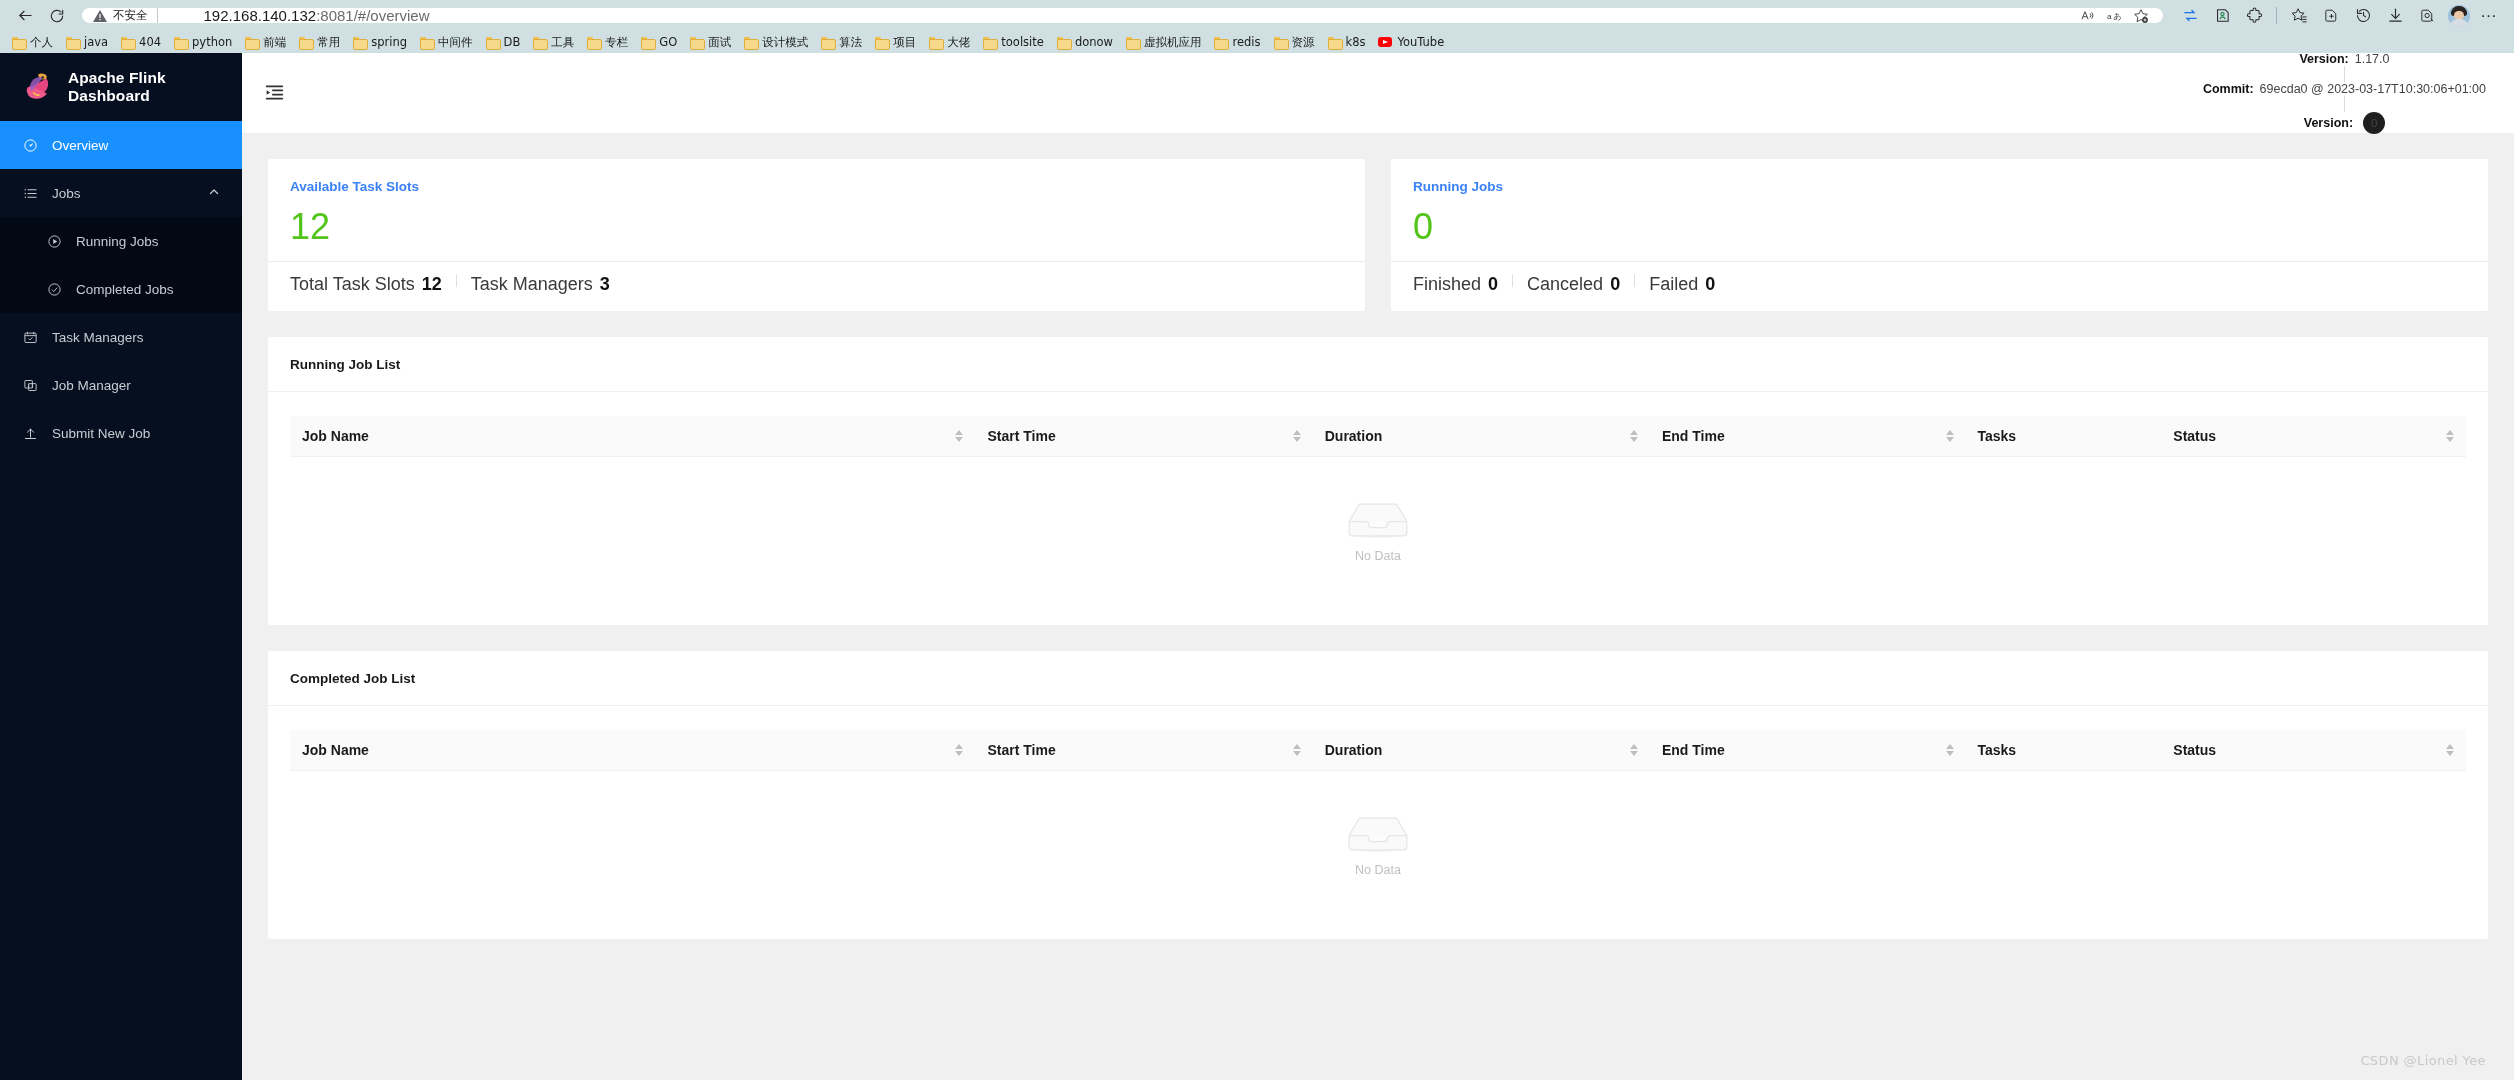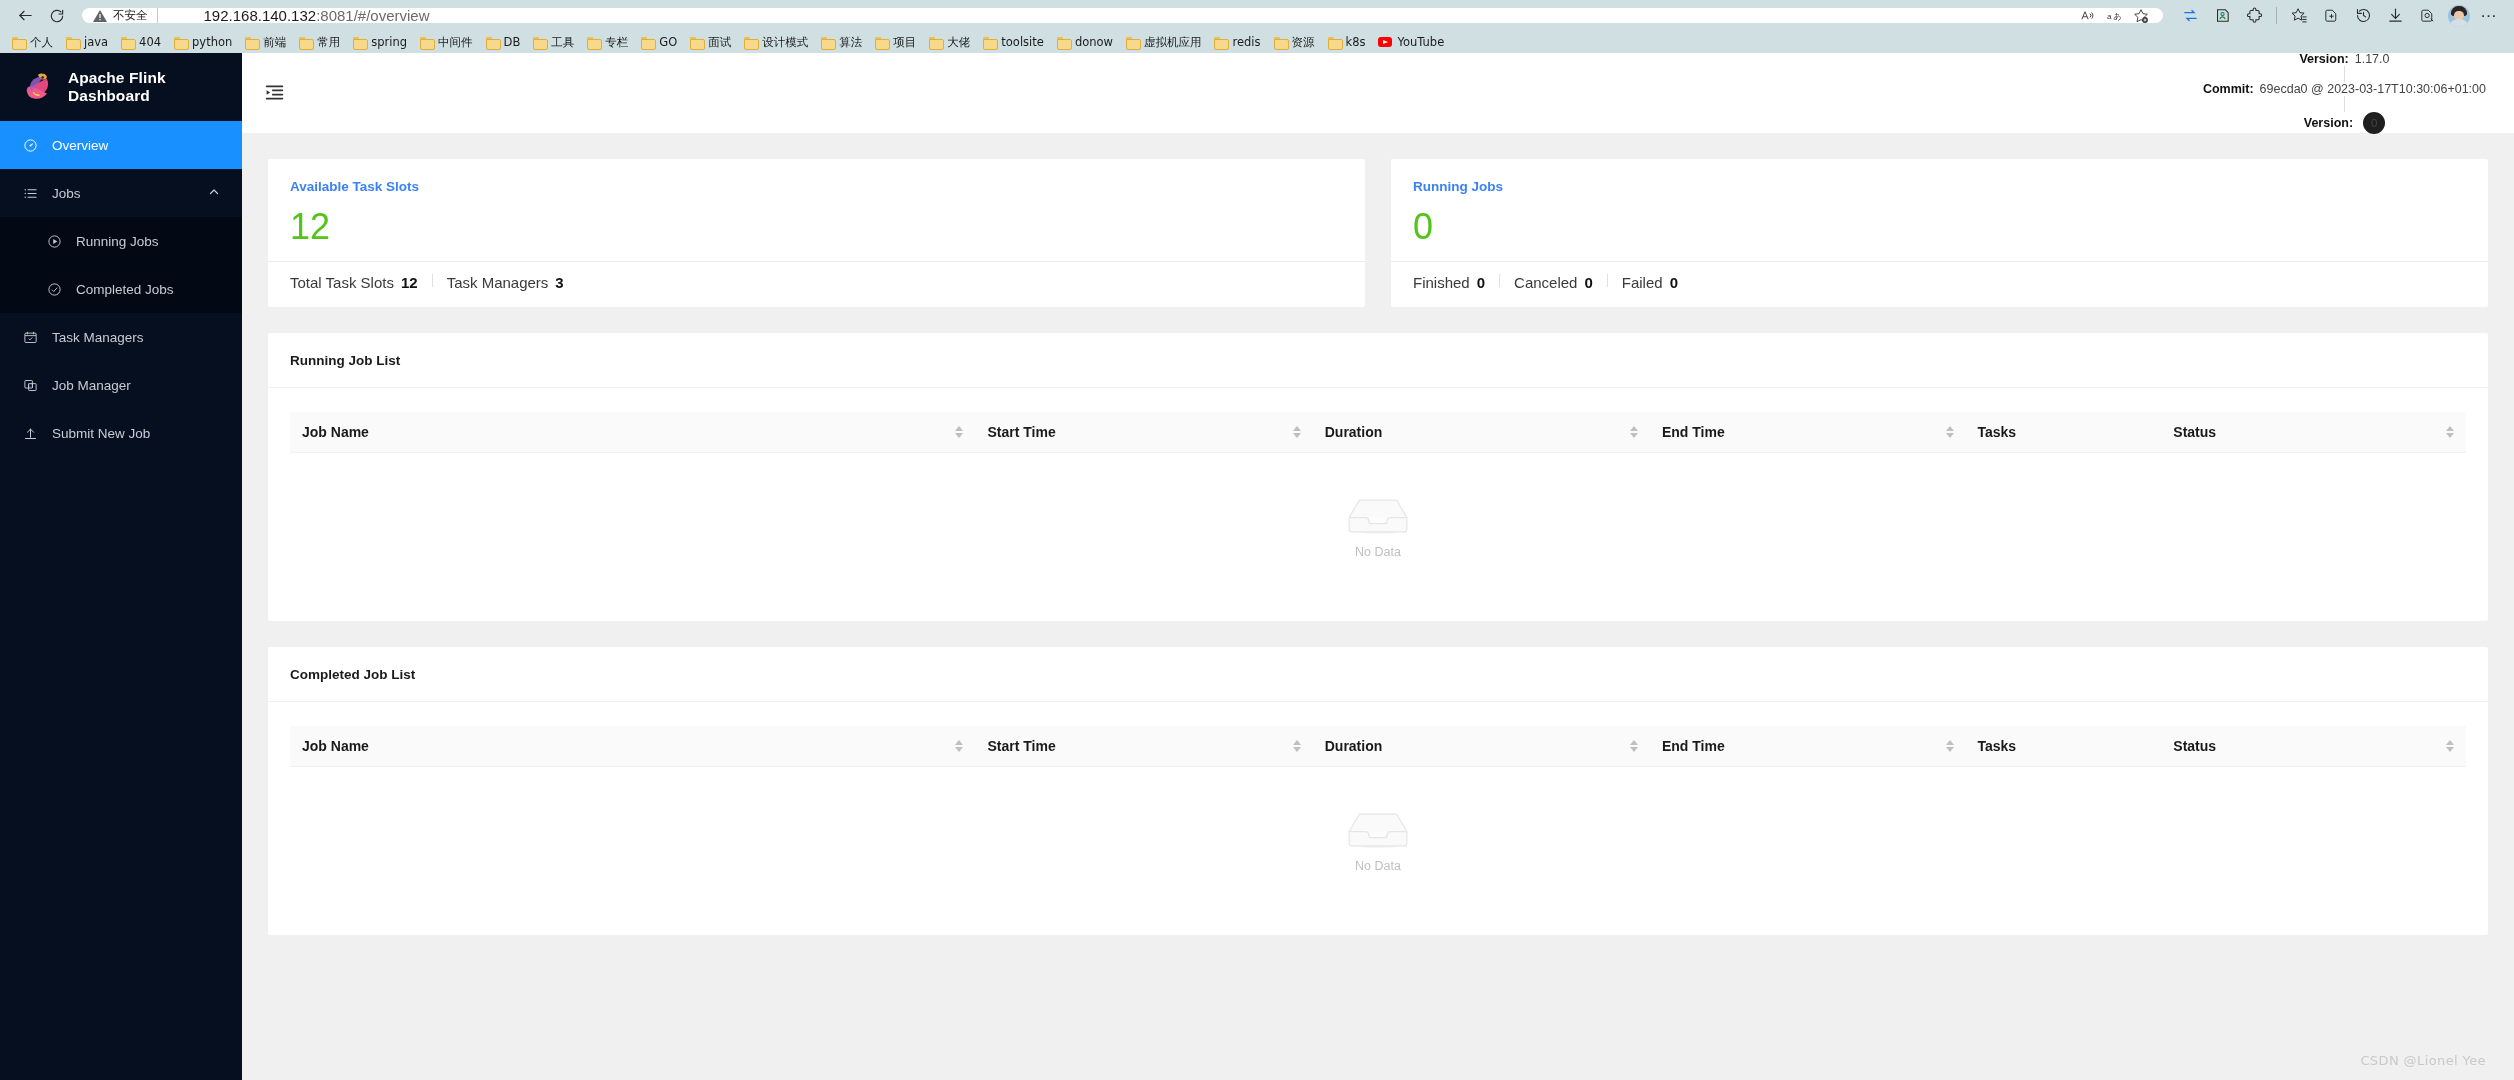--- a/index.html
+++ b/index.html
@@ -195,21 +195,21 @@
   .card-inner { padding: 20px 22px 0 22px; }
   .card-title { font-size: 13.5px; color: #3b82f6; font-weight: bold; }
   .card-big {
     font-size: 36px; color: #52c41a; line-height: 1.15;
     margin-top: 12px; margin-bottom: 14px; font-weight: normal;
   }
   .card-hr { height: 1px; background: #ececec; }
   .card-foot {
     display: flex; align-items: flex-start;
     padding: 12px 22px 16px 22px;
-    font-size: 15px; color: #3a3a3a;
+    font-size: 18px; color: #3a3a3a;
   }
   .foot-item { display: flex; align-items: center; gap: 7px; }
   .foot-item b { color: #111; font-weight: bold; }
   .foot-sep { width: 1px; height: 13px; background: #e0e0e0; margin: 0 14px; }
 
   .panel {
     background: #ffffff;
     border-radius: 2px;
     margin-top: 26px;
   }

